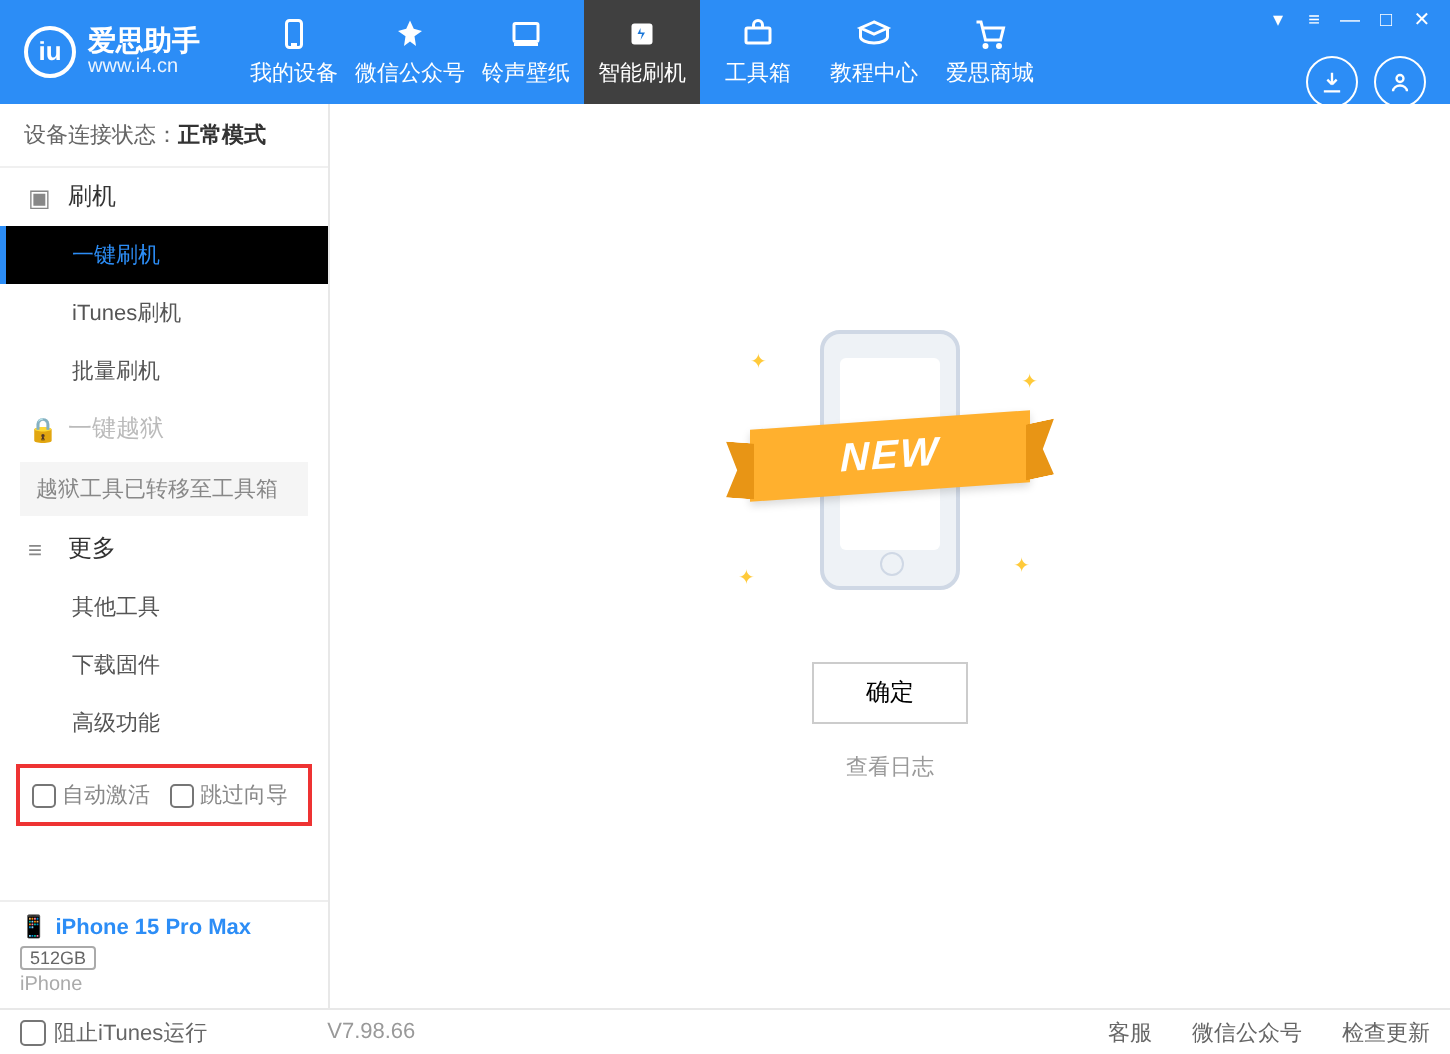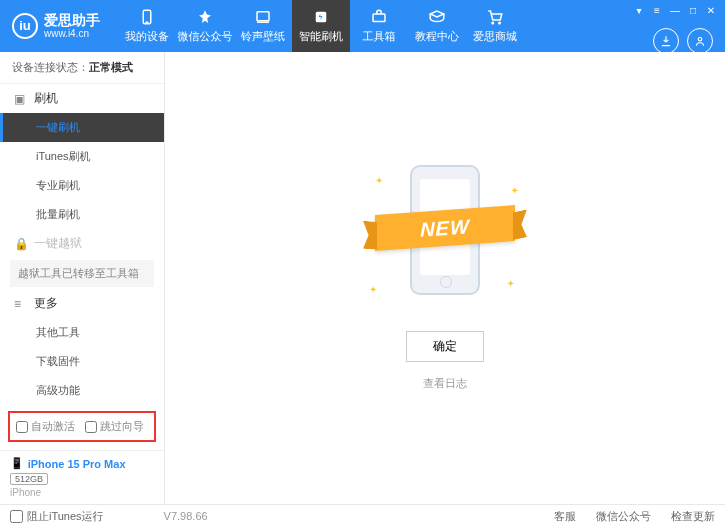--- a/index.html
+++ b/index.html
@@ -24,21 +24,21 @@
 
 .body { display: flex; height: 452px; }
 
 
 .sidebar { width: 165px; border-right: 1px solid #e8e8e8; display: flex; flex-direction: column; font-size: 12px; }
 .conn-status { padding: 8px 12px; color: #666; font-size: 11px; border-bottom: 1px solid #f0f0f0; }
 .conn-status b { color: #333; }
 .side-head { display: flex; align-items: center; gap: 6px; padding: 6px 14px; color: #333; font-size: 12px; cursor: pointer; }
 .side-head .ico { width: 14px; color: #888; }
 .side-item { padding: 7px 14px 7px 36px; color: #555; font-size: 11px; cursor: pointer; }
-.side-item.active { background: #404040; color: #2c8df6; border-left: 3px solid #2c8df6; padding-left: 33px; }
+.side-item.active { background: #000000; color: #2c8df6; border-left: 3px solid #2c8df6; padding-left: 33px; }
 .side-item.sub-info { background: #f5f5f5; color: #888; margin: 2px 10px; padding: 6px 8px; font-size: 11px; }
 .side-group-locked .ico { color: #bbb; }
 .side-group-locked .lbl { color: #bbb; }
 .checkbox-row { border: 2px solid #e33; margin: 6px 8px 2px 8px; padding: 6px 6px; display: flex; gap: 10px; font-size: 11px; color: #888; }
 .cb { display: flex; align-items: center; gap: 3px; }
 .cb input { width: 12px; height: 12px; }
 .device-box { padding: 6px 10px; border-top: 1px solid #eee; margin-top: auto; }
 .device-name { color: #2c8df6; font-size: 11px; font-weight: bold; display: flex; align-items: center; gap: 4px; }
 .storage-badge { display: inline-block; border: 1px solid #aaa; border-radius: 2px; padding: 0 4px; font-size: 9px; color: #666; margin-top: 3px; }
 .device-type { font-size: 10px; color: #aaa; margin-top: 2px; }
@@ -172,21 +172,20 @@
     <div class="conn-status">
       <span>设备连接状态：</span><b>正常模式</b>
     </div>
 
     <div class="side-head">
       <span class="ico">▣</span>
       <span class="lbl">刷机</span>
     </div>
     <div class="side-item active">一键刷机</div>
     <div class="side-item">iTunes刷机</div>
-    <div class="side-item">专业刷机</div>
     <div class="side-item">批量刷机</div>
 
     <div class="side-head side-group-locked">
       <span class="ico">🔒</span>
       <span class="lbl">一键越狱</span>
     </div>
     <div class="side-item sub-info">越狱工具已转移至工具箱</div>
 
     <div class="side-head">
       <span class="ico">≡</span>

